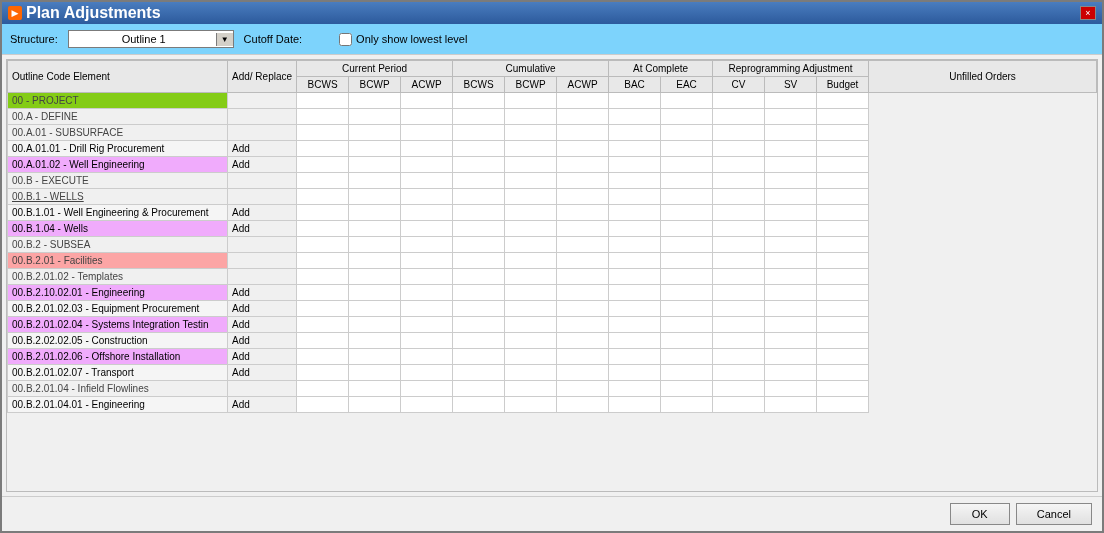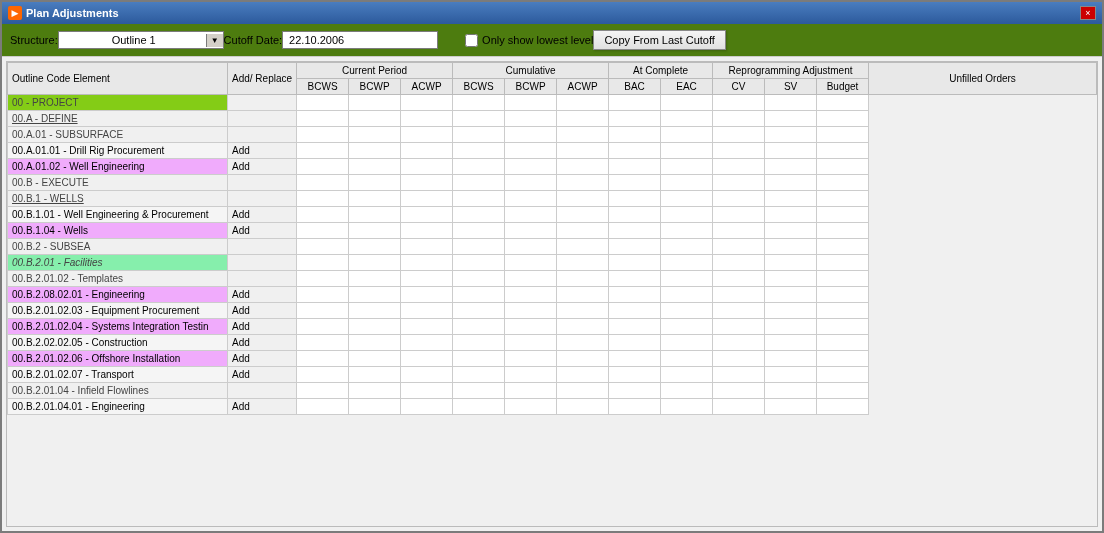--- a/index.html
+++ b/index.html
@@ -40,21 +40,21 @@
       height: 14px;
       background: #ff6600;
       border-radius: 2px;
       display: flex;
       align-items: center;
       justify-content: center;
       font-size: 9px;
       color: white;
     }
     .title-text {
-      font-size: 11px;
+      font-size: 16px;
       font-weight: bold;
     }
     .title-buttons {
       display: flex;
       gap: 2px;
     }
     .title-btn {
       width: 16px;
       height: 14px;
       display: flex;
@@ -63,24 +63,25 @@
       font-size: 9px;
       cursor: pointer;
       border: 1px solid #888;
     }
     .title-btn-close {
       background: #cc0000;
       color: white;
     }
     .toolbar {
       padding: 6px 8px;
-      background: #4d7c0f;
+      background: #7dd3fc;
       border-bottom: 1px solid #ccc;
       display: flex;
       align-items: center;
+      gap: 10px;
     }
     .toolbar label {
       font-size: 11px;
     }
     .dropdown-container {
       display: flex;
       align-items: center;
       border: 1px solid #7b7b7b;
       background: white;
       padding-left: 47px;
@@ -211,26 +212,24 @@
     </div>
   </div>
 
   <div class="toolbar">
     <label>Structure:</label>
     <div class="dropdown-container">
       <span class="dropdown-text">Outline 1</span>
       <span class="dropdown-arrow">▼</span>
     </div>
     <label>Cutoff Date:</label>
-    <input class="cutoff-input" type="text" value="22.10.2006" style="">
     <div class="checkbox-container">
       <input type="checkbox" style="">
       <label>Only show lowest level</label>
     </div>
-    <button class="copy-btn">Copy From Last Cutoff</button>
   </div>
 
   <div class="main-content">
     <div class="table-wrapper">
       <table>
         <thead>
           <tr>
             <th rowspan="2" class="left-align col-outline">Outline Code Element</th>
             <th rowspan="2" class="col-add-replace"><span>Add/ Replace</span></th>
             <th colspan="3">Current Period</th>
@@ -263,21 +262,21 @@
               <td class="data-cell"></td>
               <td class="data-cell"></td>
               <td class="data-cell"></td>
               <td class="data-cell"></td>
               <td class="data-cell"></td>
               <td class="data-cell"></td>
               <td class="data-cell"></td>
               <td class="data-cell"></td>
             </tr>
             <tr>
-              <td class="label-cell" style="background: rgb(240, 240, 240); color: rgb(68, 68, 68); text-decoration: underline;">00.A - DEFINE</td>
+              <td class="label-cell" style="background: rgb(240, 240, 240); color: rgb(68, 68, 68);">00.A - DEFINE</td>
               <td class="add-replace-cell"></td>
               <td class="data-cell"></td>
               <td class="data-cell"></td>
               <td class="data-cell"></td>
               <td class="data-cell"></td>
               <td class="data-cell"></td>
               <td class="data-cell"></td>
               <td class="data-cell"></td>
               <td class="data-cell"></td>
               <td class="data-cell"></td>
@@ -398,21 +397,21 @@
               <td class="data-cell"></td>
               <td class="data-cell"></td>
               <td class="data-cell"></td>
               <td class="data-cell"></td>
               <td class="data-cell"></td>
               <td class="data-cell"></td>
               <td class="data-cell"></td>
               <td class="data-cell"></td>
             </tr>
             <tr>
-              <td class="label-cell" style="background: #86efac; color: rgb(68, 68, 68); font-style: italic;">00.B.2.01 - Facilities</td>
+              <td class="label-cell" style="background: #fca5a5; color: rgb(68, 68, 68);">00.B.2.01 - Facilities</td>
               <td class="add-replace-cell"></td>
               <td class="data-cell"></td>
               <td class="data-cell"></td>
               <td class="data-cell"></td>
               <td class="data-cell"></td>
               <td class="data-cell"></td>
               <td class="data-cell"></td>
               <td class="data-cell"></td>
               <td class="data-cell"></td>
               <td class="data-cell"></td>
@@ -428,21 +427,21 @@
               <td class="data-cell"></td>
               <td class="data-cell"></td>
               <td class="data-cell"></td>
               <td class="data-cell"></td>
               <td class="data-cell"></td>
               <td class="data-cell"></td>
               <td class="data-cell"></td>
               <td class="data-cell"></td>
             </tr>
             <tr>
-              <td class="label-cell">00.B.2.08.02.01 - Engineering</td>
+              <td class="label-cell">00.B.2.10.02.01 - Engineering</td>
               <td class="add-replace-cell">Add</td>
               <td class="data-cell"></td>
               <td class="data-cell"></td>
               <td class="data-cell"></td>
               <td class="data-cell"></td>
               <td class="data-cell"></td>
               <td class="data-cell"></td>
               <td class="data-cell"></td>
               <td class="data-cell"></td>
               <td class="data-cell"></td>
@@ -552,13 +551,17 @@
               <td class="data-cell"></td>
               <td class="data-cell"></td>
               <td class="data-cell"></td>
               <td class="data-cell"></td>
             </tr>
           </tbody>
       </table>
     </div>
   </div>
 
+  <div class="footer">
+    <button class="footer-btn">OK</button>
+    <button class="footer-btn">Cancel</button>
+  </div>
 </div>
 
 </body></html>

